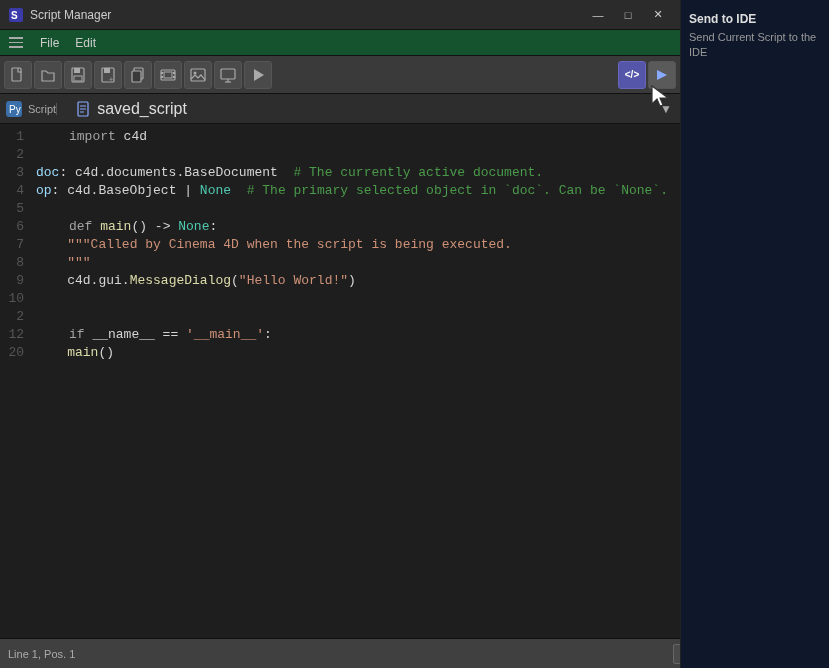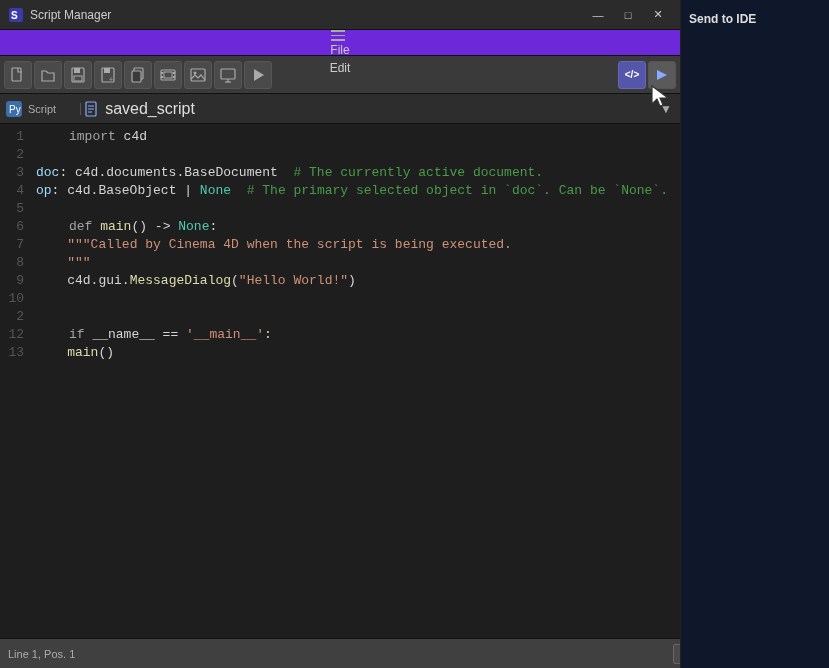--- a/index.html
+++ b/index.html
@@ -50,26 +50,25 @@
       display: flex;
       align-items: center;
       justify-content: center;
       font-size: 11px;
     }
 
     
     #menu-bar {
       width: 680px;
       height: 26px;
-      background: #6d28d9;
+      background: #14532d;
       display: flex;
       align-items: center;
       padding: 0 4px;
       border-bottom: 1px solid #111;
-      flex-direction: column;
     }
     #menu-bar .menu-hamburger {
       width: 24px;
       height: 24px;
       display: flex;
       flex-direction: column;
       justify-content: center;
       align-items: center;
       gap: 3px;
       cursor: pointer;
@@ -140,22 +139,22 @@
       height: 20px;
       display: flex;
       align-items: center;
       justify-content: center;
       margin-right: 4px;
       text-align: center;
     }
     .tab-type-label {
       color: #aaa;
       font-size: 11px;
-      margin-right: 4px;
-      padding-right: 24px;
+      margin-right: 20px;
+      padding-right: 0;
       border-right: 1px solid #555;
     }
     .tab-script-icon {
       width: 16px;
       height: 16px;
       margin-right: 4px;
     }
     .tab-script-name {
       color: #ddd;
       font-size: 16px;
@@ -484,36 +483,37 @@
         <span class="line-number">2</span>
         <span class="line-content"></span>
       </div>
 
       <div class="code-line">
         <span class="line-number">12</span>
         <span class="line-content"><span class="kw">if</span> __name__ == <span class="string">'__main__'</span>:</span>
       </div>
 
       <div class="code-line">
-        <span class="line-number">13</span>
+        <span class="line-number">20</span>
         <span class="line-content">    <span class="func">main</span>()</span>
       </div>
     </div>
   </div>
 
   <div id="status-bar">
     <span id="status-pos">Line 1, Pos. 1</span>
     <button id="shortcut-btn">Shortcut...</button>
     <button id="execute-btn">Execute</button>
   </div>
 </div>
 
 <div id="side-panel">
   <div style="padding: 12px 8px;">
     <div id="send-to-ide-title">Send to IDE</div>
+    <div id="send-to-ide-desc">Send Current Script to the IDE</div>
   </div>
 </div>
 
 <div id="cursor-tooltip">
   <svg width="20" height="24" viewBox="0 0 20 24">
     <polygon points="2,2 2,20 7,15 10,22 13,21 10,14 18,14" fill="white" stroke="#333" stroke-width="1.2"></polygon>
   </svg>
 </div>
 
 </body></html>

